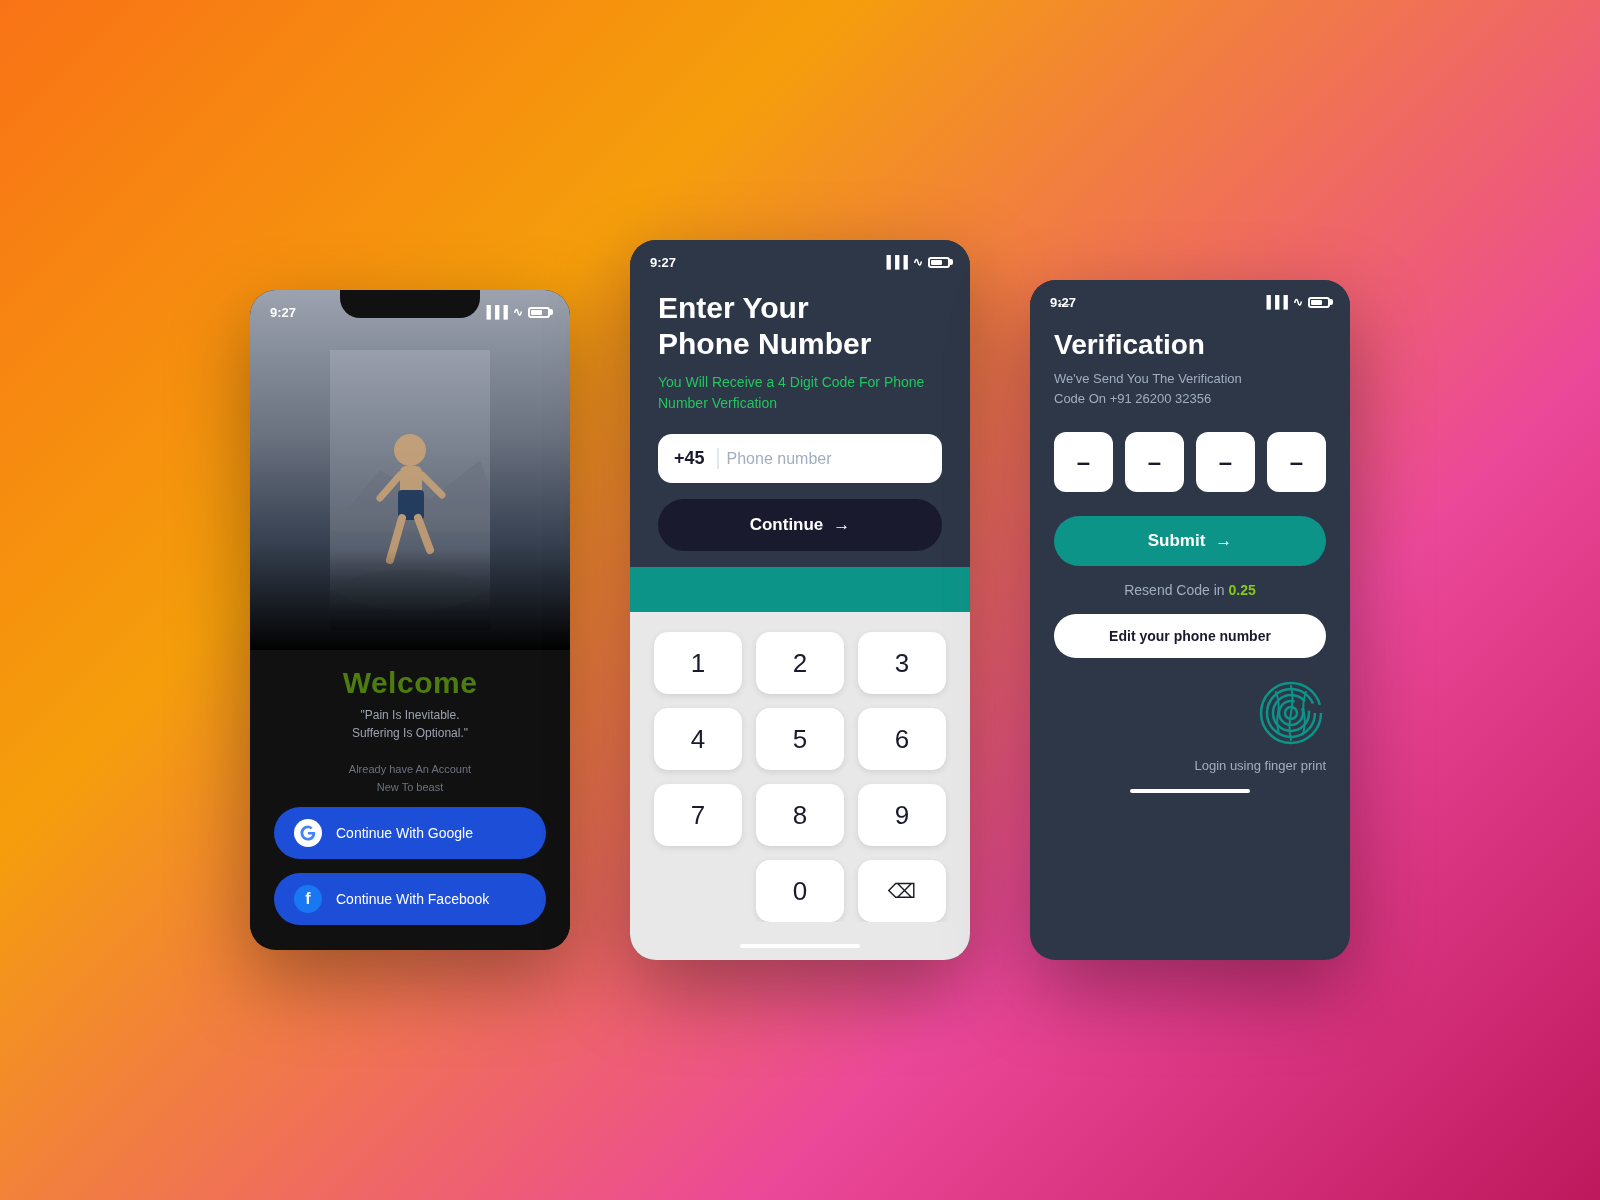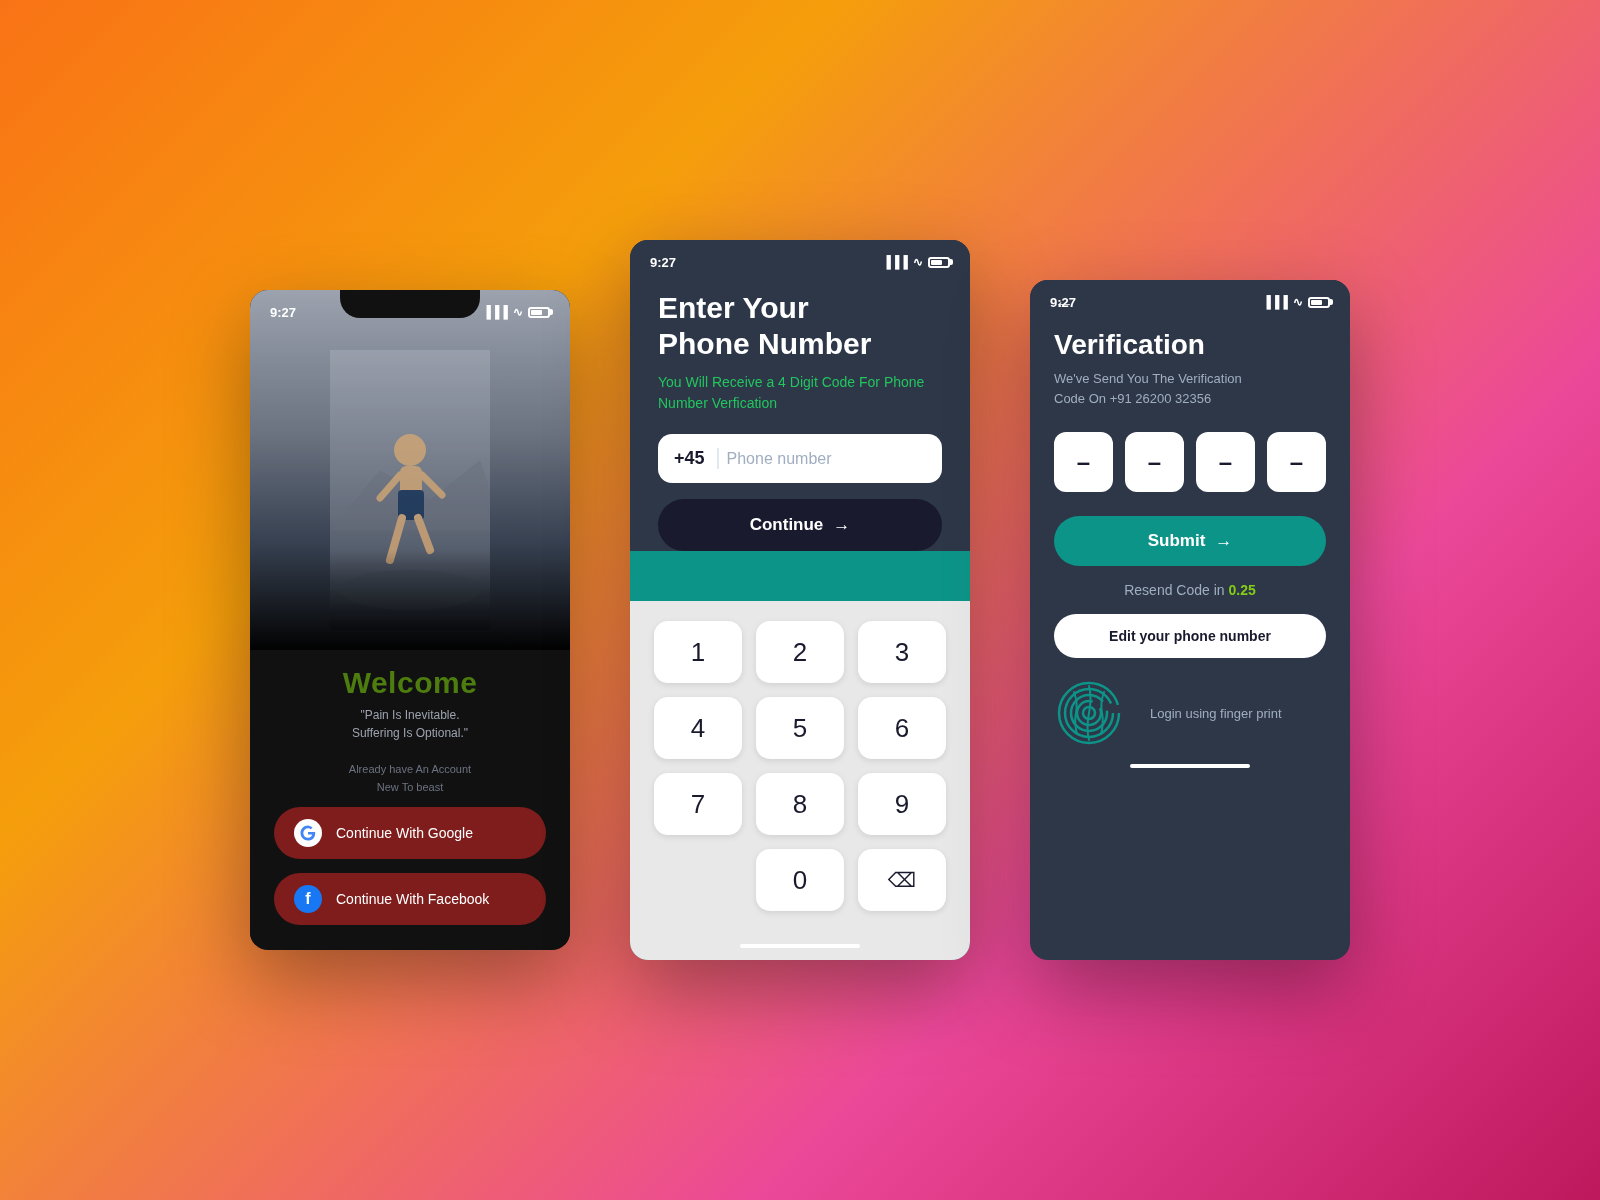--- a/index.html
+++ b/index.html
@@ -11,21 +11,21 @@
       display: flex;
       align-items: center;
       justify-content: center;
       gap: 60px;
       font-family: -apple-system, BlinkMacSystemFont, 'Segoe UI', sans-serif;
       overflow: hidden;
     }
 
     
     .phone {
-      border-radius: 18px;
+      border-radius: 26px;
       overflow: hidden;
       position: relative;
       box-shadow: 0 30px 80px rgba(0,0,0,0.35);
     }
 
     
     .notch-bar {
       position: absolute;
       top: 0; left: 0; right: 0;
       height: 44px;
@@ -165,21 +165,21 @@
       cursor: pointer;
       margin-top: 6px;
     }
 
     .new-to-beast {
       color: #6b7280;
       font-size: 11px;
     }
 
     .social-btn {
-      background: #7f1d1d;
+      background: #1d4ed8;
       border: none;
       border-radius: 30px;
       width: 100%;
       padding: 12px 20px;
       display: flex;
       align-items: center;
       gap: 14px;
       color: white;
       font-size: 14px;
       font-weight: 500;
@@ -199,21 +199,21 @@
     .phone-2 {
       width: 340px;
       height: 720px;
       background: #2d3748;
     }
 
     .phone-2 .notch-cutout { background: #2d3748; }
 
     .phone-2-top {
       background: #2d3748;
-      padding: 50px 28px 0;
+      padding: 50px 28px 16px;
     }
 
     .enter-phone-title {
       color: white;
       font-size: 30px;
       font-weight: 800;
       line-height: 1.2;
       margin-bottom: 10px;
     }
 
@@ -412,23 +412,23 @@
       padding: 14px;
       font-size: 14px;
       font-weight: 700;
       color: #1a1a2e;
       cursor: pointer;
       margin-bottom: 20px;
     }
 
     .fingerprint-section {
       display: flex;
-      flex-direction: row;
-      align-items: center;
-      gap: 26px;
+      flex-direction: column;
+      align-items: flex-end;
+      gap: 10px;
     }
 
     .fingerprint-icon {
       width: 70px;
       height: 70px;
     }
 
     .fingerprint-label {
       color: #a0aec0;
       font-size: 13px;

